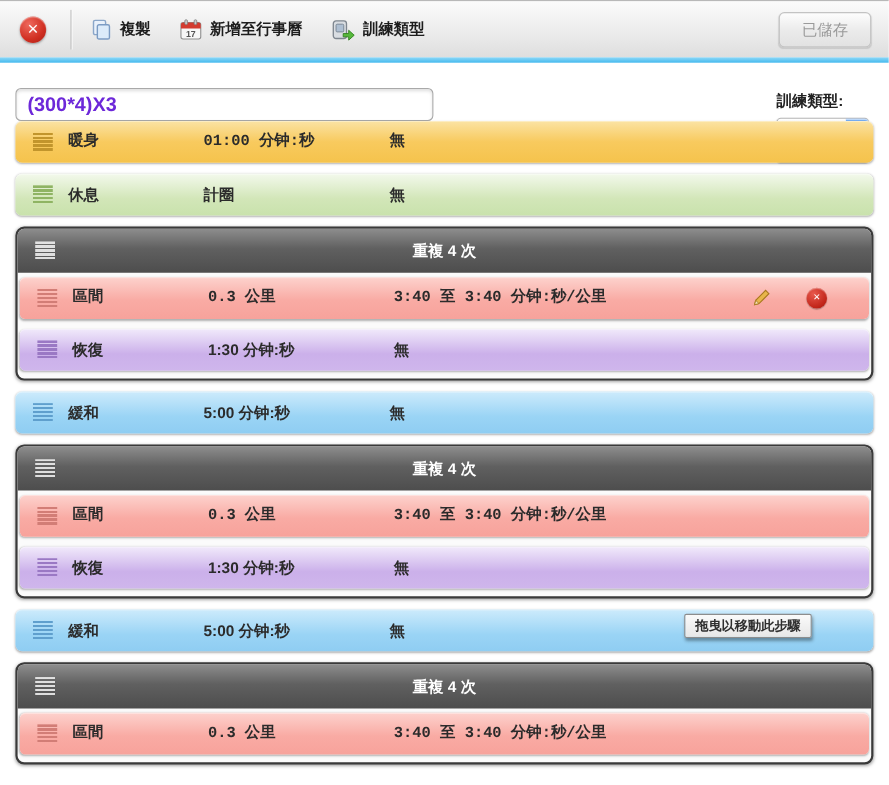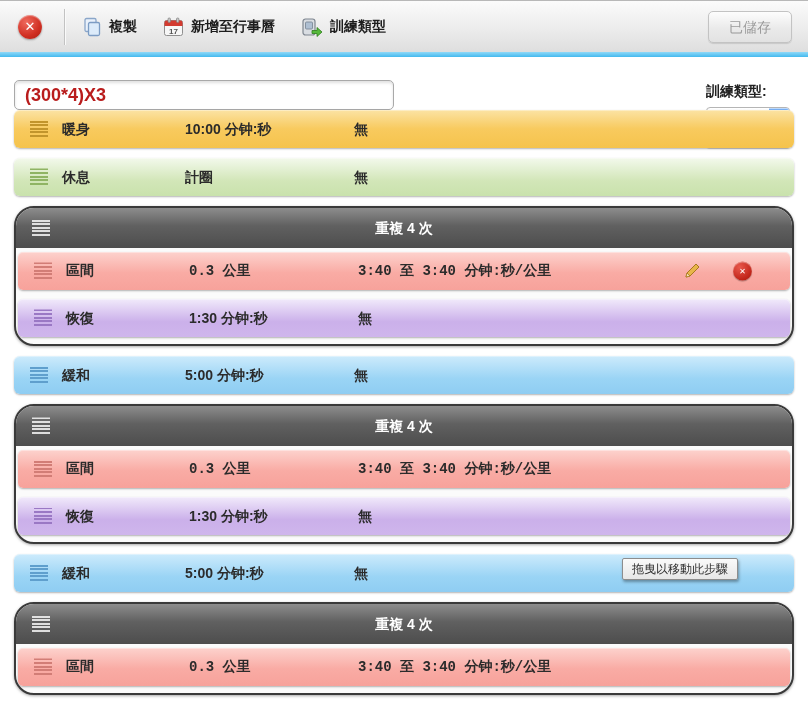--- a/index.html
+++ b/index.html
@@ -40,21 +40,21 @@
     color:#9a9a9a; font-size:14px; font-weight:normal; line-height:30px;
     box-shadow:0 1px 1px rgba(0,0,0,.12);
   }
 
   
   .main { padding:0 14px; position:relative; }
   .head-row { position:relative; height:53px; }
   .name-input {
     position:absolute; left:0; top:23px; width:380px; height:30px;
     border:1px solid #a9a9a9; border-radius:5px; padding:0 10px;
-    font-family:inherit; font-size:18px; font-weight:bold; color:#b91c1c;
+    font-family:inherit; font-size:18px; font-weight:bold; color:#6d28d9;
     background:#fff; box-shadow:inset 0 2px 3px rgba(0,0,0,.12);
   }
   .type-wrap { position:absolute; right:4px; top:26px; display:flex;
     align-items:flex-start; gap:6px;flex-direction:column; }
   .type-label { font-size:14px; font-weight:bold; color:#222; }
   .type-select { position:relative; width:84px; height:41px; cursor:pointer;
     border:1px solid #b5b5b5; border-radius:4px;
     background:linear-gradient(#fff,#f1f1f1);
     box-shadow:0 1px 1px rgba(0,0,0,.15); }
   .type-value { position:absolute; left:9px; top:3px; font-size:13px;
@@ -75,34 +75,34 @@
     box-shadow:0 1px 2px rgba(0,0,0,.3), inset 0 1px 0 rgba(255,255,255,.35); }
   .handle { position:absolute; left:16px; top:50%; transform:translateY(-50%);
     width:18px; height:17px; cursor:grab;
     background:repeating-linear-gradient(to bottom,
       var(--h,#999) 0 2px, transparent 2px 3.6px); }
   .c { position:absolute; top:0; line-height:38px; font-size:14px;
     font-weight:bold; color:#2b2b2b; white-space:nowrap; }
   .c.name { left:48px; } .c.dur { left:171px; } .c.tgt { left:340px; }
 
   .yellow { --h:#c2952c;
-    background:linear-gradient(#fbe3a4,#f8ca5e 50%,#f5c34c); }
+    background:linear-gradient(#fbe3a4,#f8ca5e 50%,#f5c34c);font-family:Liberation Mono, monospace; }
   .green  { --h:#8fb463;
     background:linear-gradient(#f3f9ec,#d2e6b8 60%,#c9e2ac); }
   .pink   { --h:#d27d76;
     background:linear-gradient(#fdd2cd,#f9aba4 55%,#f7a29b);font-family:Liberation Mono, monospace; }
   .purple { --h:#9a78c4;
     background:linear-gradient(#f1eafb,#cbb0ea 60%,#cfb6ec); }
   .blue   { --h:#5f9fcd;
     background:linear-gradient(#cdebfc,#9ad4f5 60%,#8fcdf2); }
   .dark   { --h:rgba(255,255,255,.8);
     background:linear-gradient(#8d8d8d,#606060 45%,#4d4d4d); }
 
   
-  .group { border:2px solid #3a3a3a; border-radius:20px; margin-bottom:10px;
+  .group { border:2px solid #3a3a3a; border-radius:8px; margin-bottom:10px;
     background:#fbfbfb; padding:0 0 7px 0;
     box-shadow:0 1px 3px rgba(0,0,0,.35); overflow:hidden; }
   .group .ghead { height:40px; border-radius:5px 5px 0 0; margin:0 0 4px 0;
     box-shadow:none; }
   .gtitle { position:absolute; left:0; right:0; top:0; text-align:center;
     line-height:40px; color:#fff; font-size:14px; font-weight:bold; }
   .group .inner { margin:0 2px 9px 2px; border-radius:5px; }
   .group .inner:last-child { margin-bottom:0; }
 
   
@@ -110,21 +110,21 @@
     cursor:pointer; }
   .action.edit { right:88px; width:20px; height:20px; }
   .action.del { right:38px; width:19px; height:19px; border-radius:50%;
     background:radial-gradient(circle at 35% 30%, #e8584c, #c3271b 65%, #9e170d);
     color:#fff; font-size:10px; font-weight:bold; line-height:19px;
     text-align:center;
     box-shadow:0 1px 1px rgba(0,0,0,.3), inset 0 1px 1px rgba(255,255,255,.4); }
 
   
   .drag-tip { position:absolute; right:56px; top:4px; height:22px;
-    padding:0 9px; line-height:20px; font-size:12px; font-weight:normal;
+    padding:0 9px; line-height:20px; font-size:12px; font-weight:bold;
     color:#2e2e2e; background:linear-gradient(#fafafa,#e7e7e7);
     border:1px solid #8d8d8d; border-radius:2px;
     box-shadow:1px 2px 3px rgba(0,0,0,.35); white-space:nowrap; }
 </style>
 </head>
 <body>
 
 <div class="app">
 
   <div class="toolbar">
@@ -183,21 +183,21 @@
             <span class="up"></span>
               <span class="dn"></span>
           </span>
         </div>
       </div>
     </div>
 
     <div class="row yellow">
       <span class="handle"></span>
       <span class="c name">暖身</span>
-      <span class="c dur">10:00 分钟:秒</span>
+      <span class="c dur">01:00 分钟:秒</span>
       <span class="c tgt">無</span>
     </div>
 
     <div class="row green">
       <span class="handle"></span>
       <span class="c name">休息</span>
       <span class="c dur">計圈</span>
       <span class="c tgt">無</span>
     </div>
 

